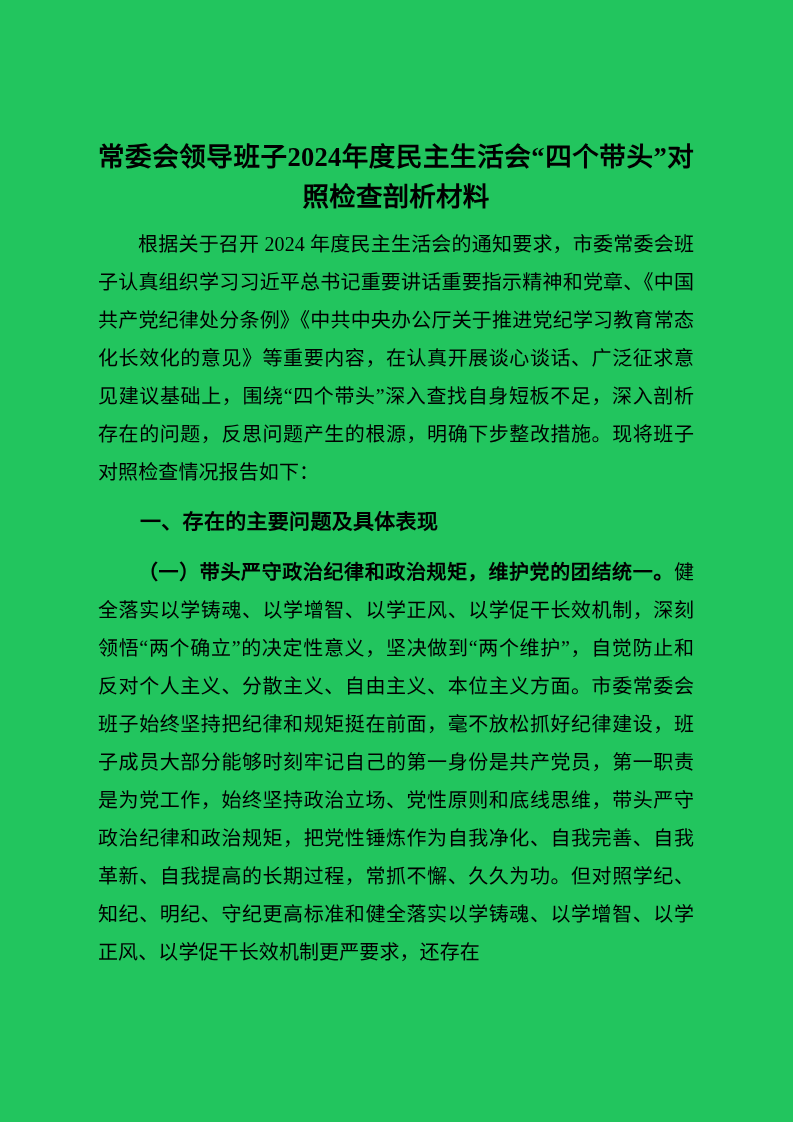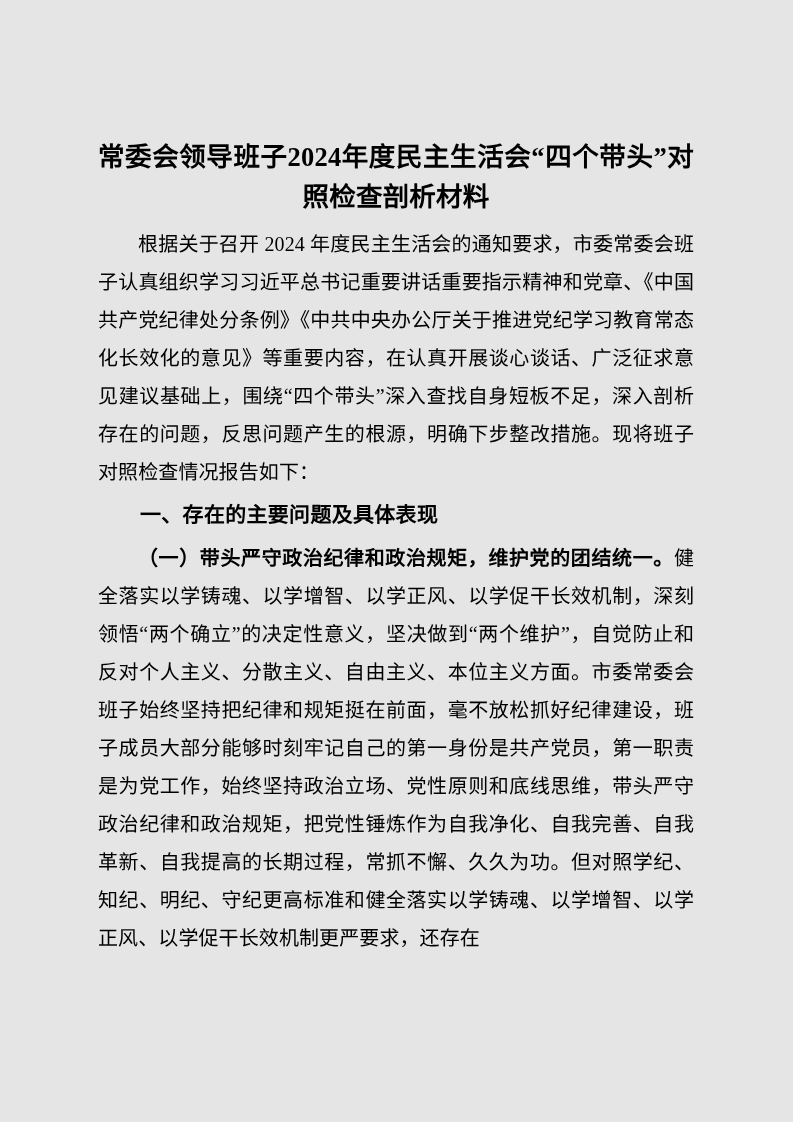--- a/index.html
+++ b/index.html
@@ -7,21 +7,21 @@
     margin: 0;
     padding: 0;
     background: #ffffff;
   }
 
   .page {
     position: relative;
     width: 793px;
     height: 1122px;
     margin: 0 auto;
-    background: #e5e5e5;
+    background: #22c55e;
     overflow: hidden;
     box-sizing: border-box;
     padding: 0;
   }
 
   .content {
     position: absolute;
     left: 98px;
     top: 137px;
     width: 596px;
@@ -70,21 +70,21 @@
   
   .heading-2-run {
     font-weight: bold;
     font-family: "Liberation Serif", "DejaVu Serif", serif;
     letter-spacing: 0.4px;
   }
 
   .para + .para,
   .heading-1 + .para,
   .para + .heading-1 {
-    margin-top: 5px;
+    margin-top: 12px;
   }
 </style>
 </head>
 <body>
 
 <div class="page">
   <div class="content">
 
     <h1 class="doc-title">常委会领导班子2024年度民主生活会“四个带头”对照检查剖析材料</h1>
 

